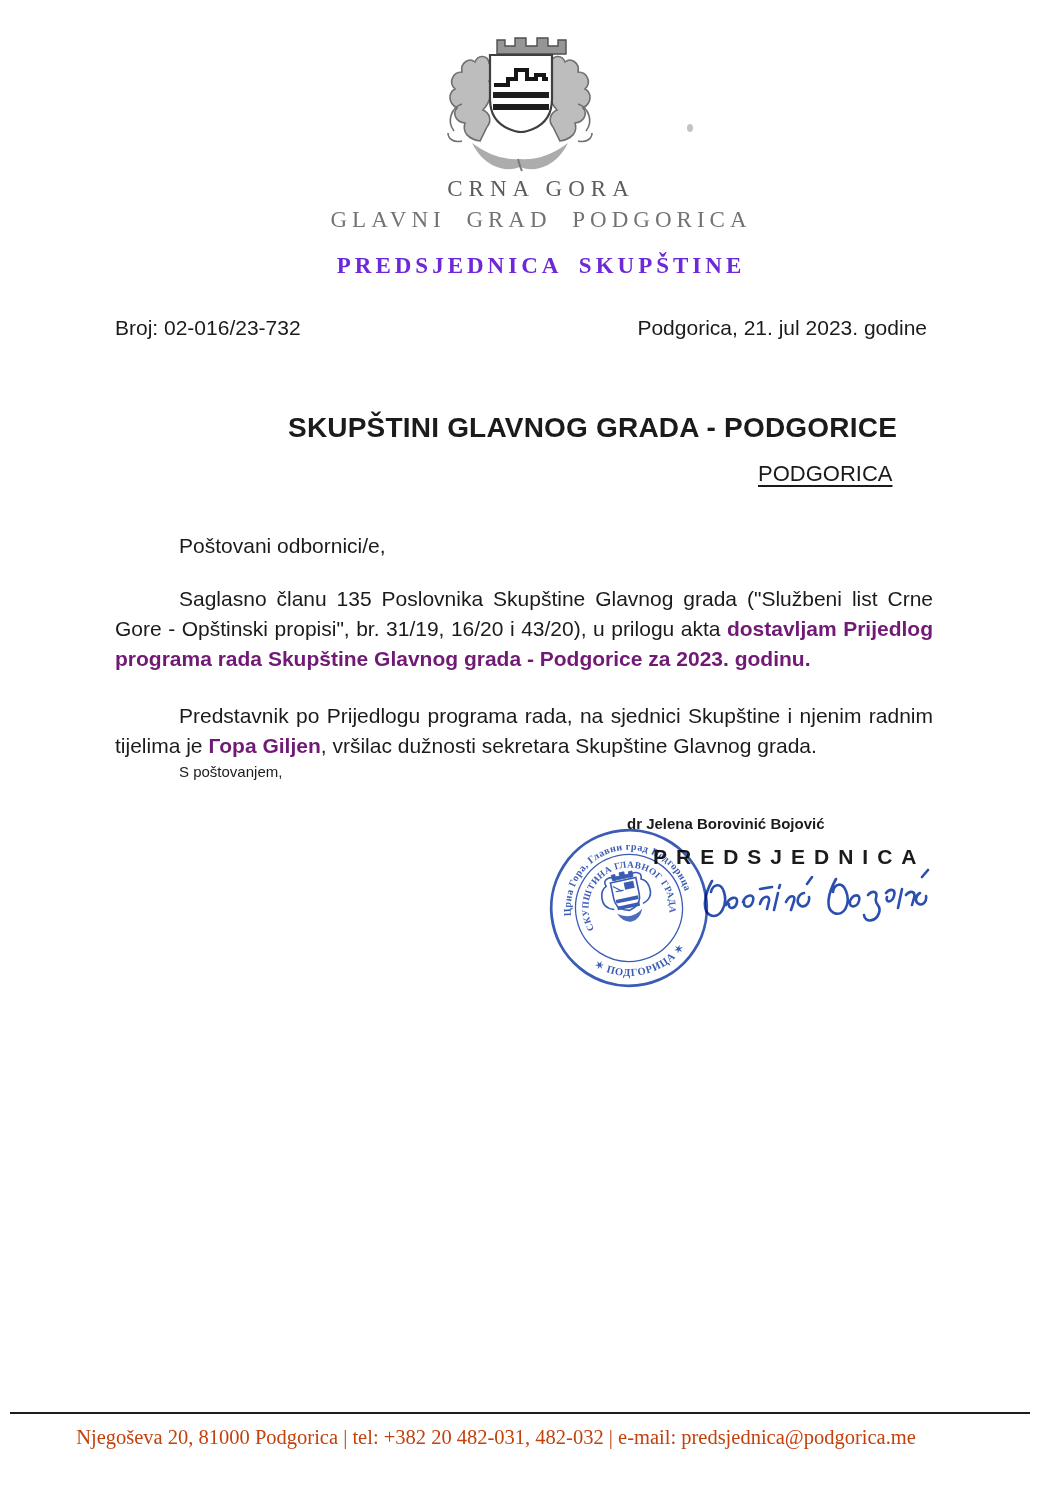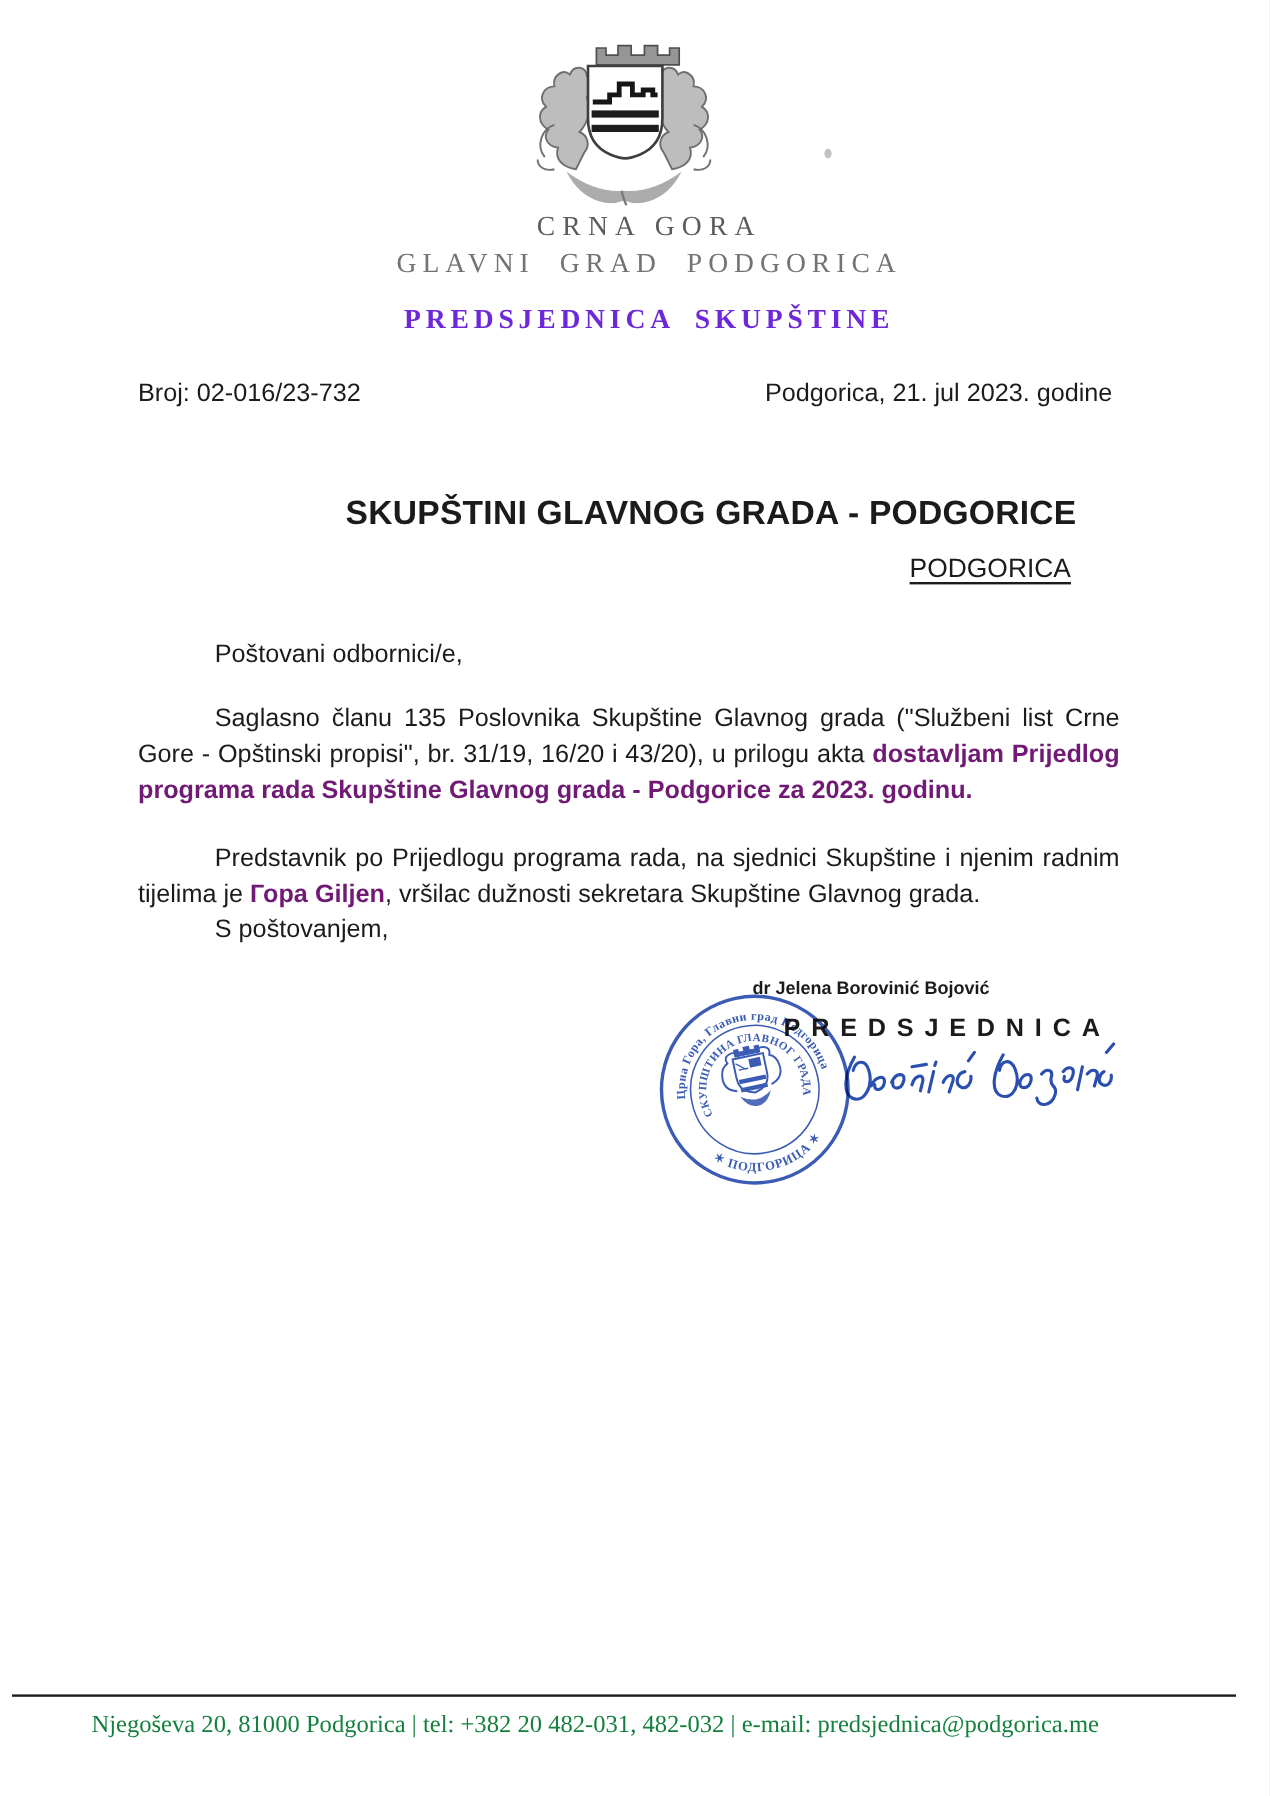--- a/index.html
+++ b/index.html
@@ -31,36 +31,36 @@
   .recipient-title { position:absolute; top:412px; left:288px; font-size:28px; font-weight:bold; letter-spacing:.2px; }
   .recipient-city  { position:absolute; top:461px; left:758px; font-size:22px;
     text-decoration:underline; text-underline-offset:4px; }
 
   
   .salutation { position:absolute; top:534px; left:115px; width:818px; font-size:21px; text-indent:64px; }
   .para { position:absolute; left:115px; width:818px; font-size:21px; line-height:30px;
     text-align:justify; text-indent:64px; margin:0; }
   .para-1 { top:584px; }
   .para-2 { top:701px; }
-  .closing { position:absolute; top:763px; left:115px; width:818px; font-size:21px; text-indent:64px; }
+  .closing { position:absolute; top:763px; left:115px; width:818px; font-size:15px; text-indent:64px; }
   b { font-weight:bold; color:#701a75; }
 
   
   .sig-name  { position:absolute; top:815px; left:627px; font-size:15px; font-weight:bold; }
   .sig-title { position:absolute; top:845px; left:653px; font-size:21px; font-weight:bold; letter-spacing:9px; }
 
   .stamp { position:absolute; left:548px; top:827px; width:162px; height:162px;
     mix-blend-mode:multiply; opacity:.93; transform:rotate(-12deg); }
   .stamp text { font-family:"Liberation Serif", serif; font-weight:bold; }
   .autograph { position:absolute; left:698px; top:851px; width:244px; height:90px; mix-blend-mode:multiply; }
 
   
   .footer-rule { position:absolute; top:1412px; left:10px; width:1020px; height:2px; background:#1d1d1d; }
   .footer-text { position:absolute; top:1426px; left:0; width:992px; text-align:center;
-    font-family:"Liberation Serif", serif; font-size:20.5px; color:#15803d; }
+    font-family:"Liberation Serif", serif; font-size:20.5px; color:#c2410c; }
 </style>
 </head>
 <body>
 
 <div class="page">
 
   <svg class="coat-of-arms" viewBox="0 0 160 140">
 
     <g>
       <path d="M40,108 c-12,-2 -18,-9 -15,-18 c-9,-1 -13,-9 -8,-15 c-9,-5 -9,-15 -2,-19 c-7,-7 -2,-17 7,-17 c-2,-9 7,-15 13,-10 c3,-8 13,-7 14,1 c7,-4 11,3 6,9 l-6,9 c5,10 1,21 -6,29 c7,3 9,11 4,17 z" fill="#bdbdbd" stroke="#6f6f6f" stroke-width="1.6"></path>

